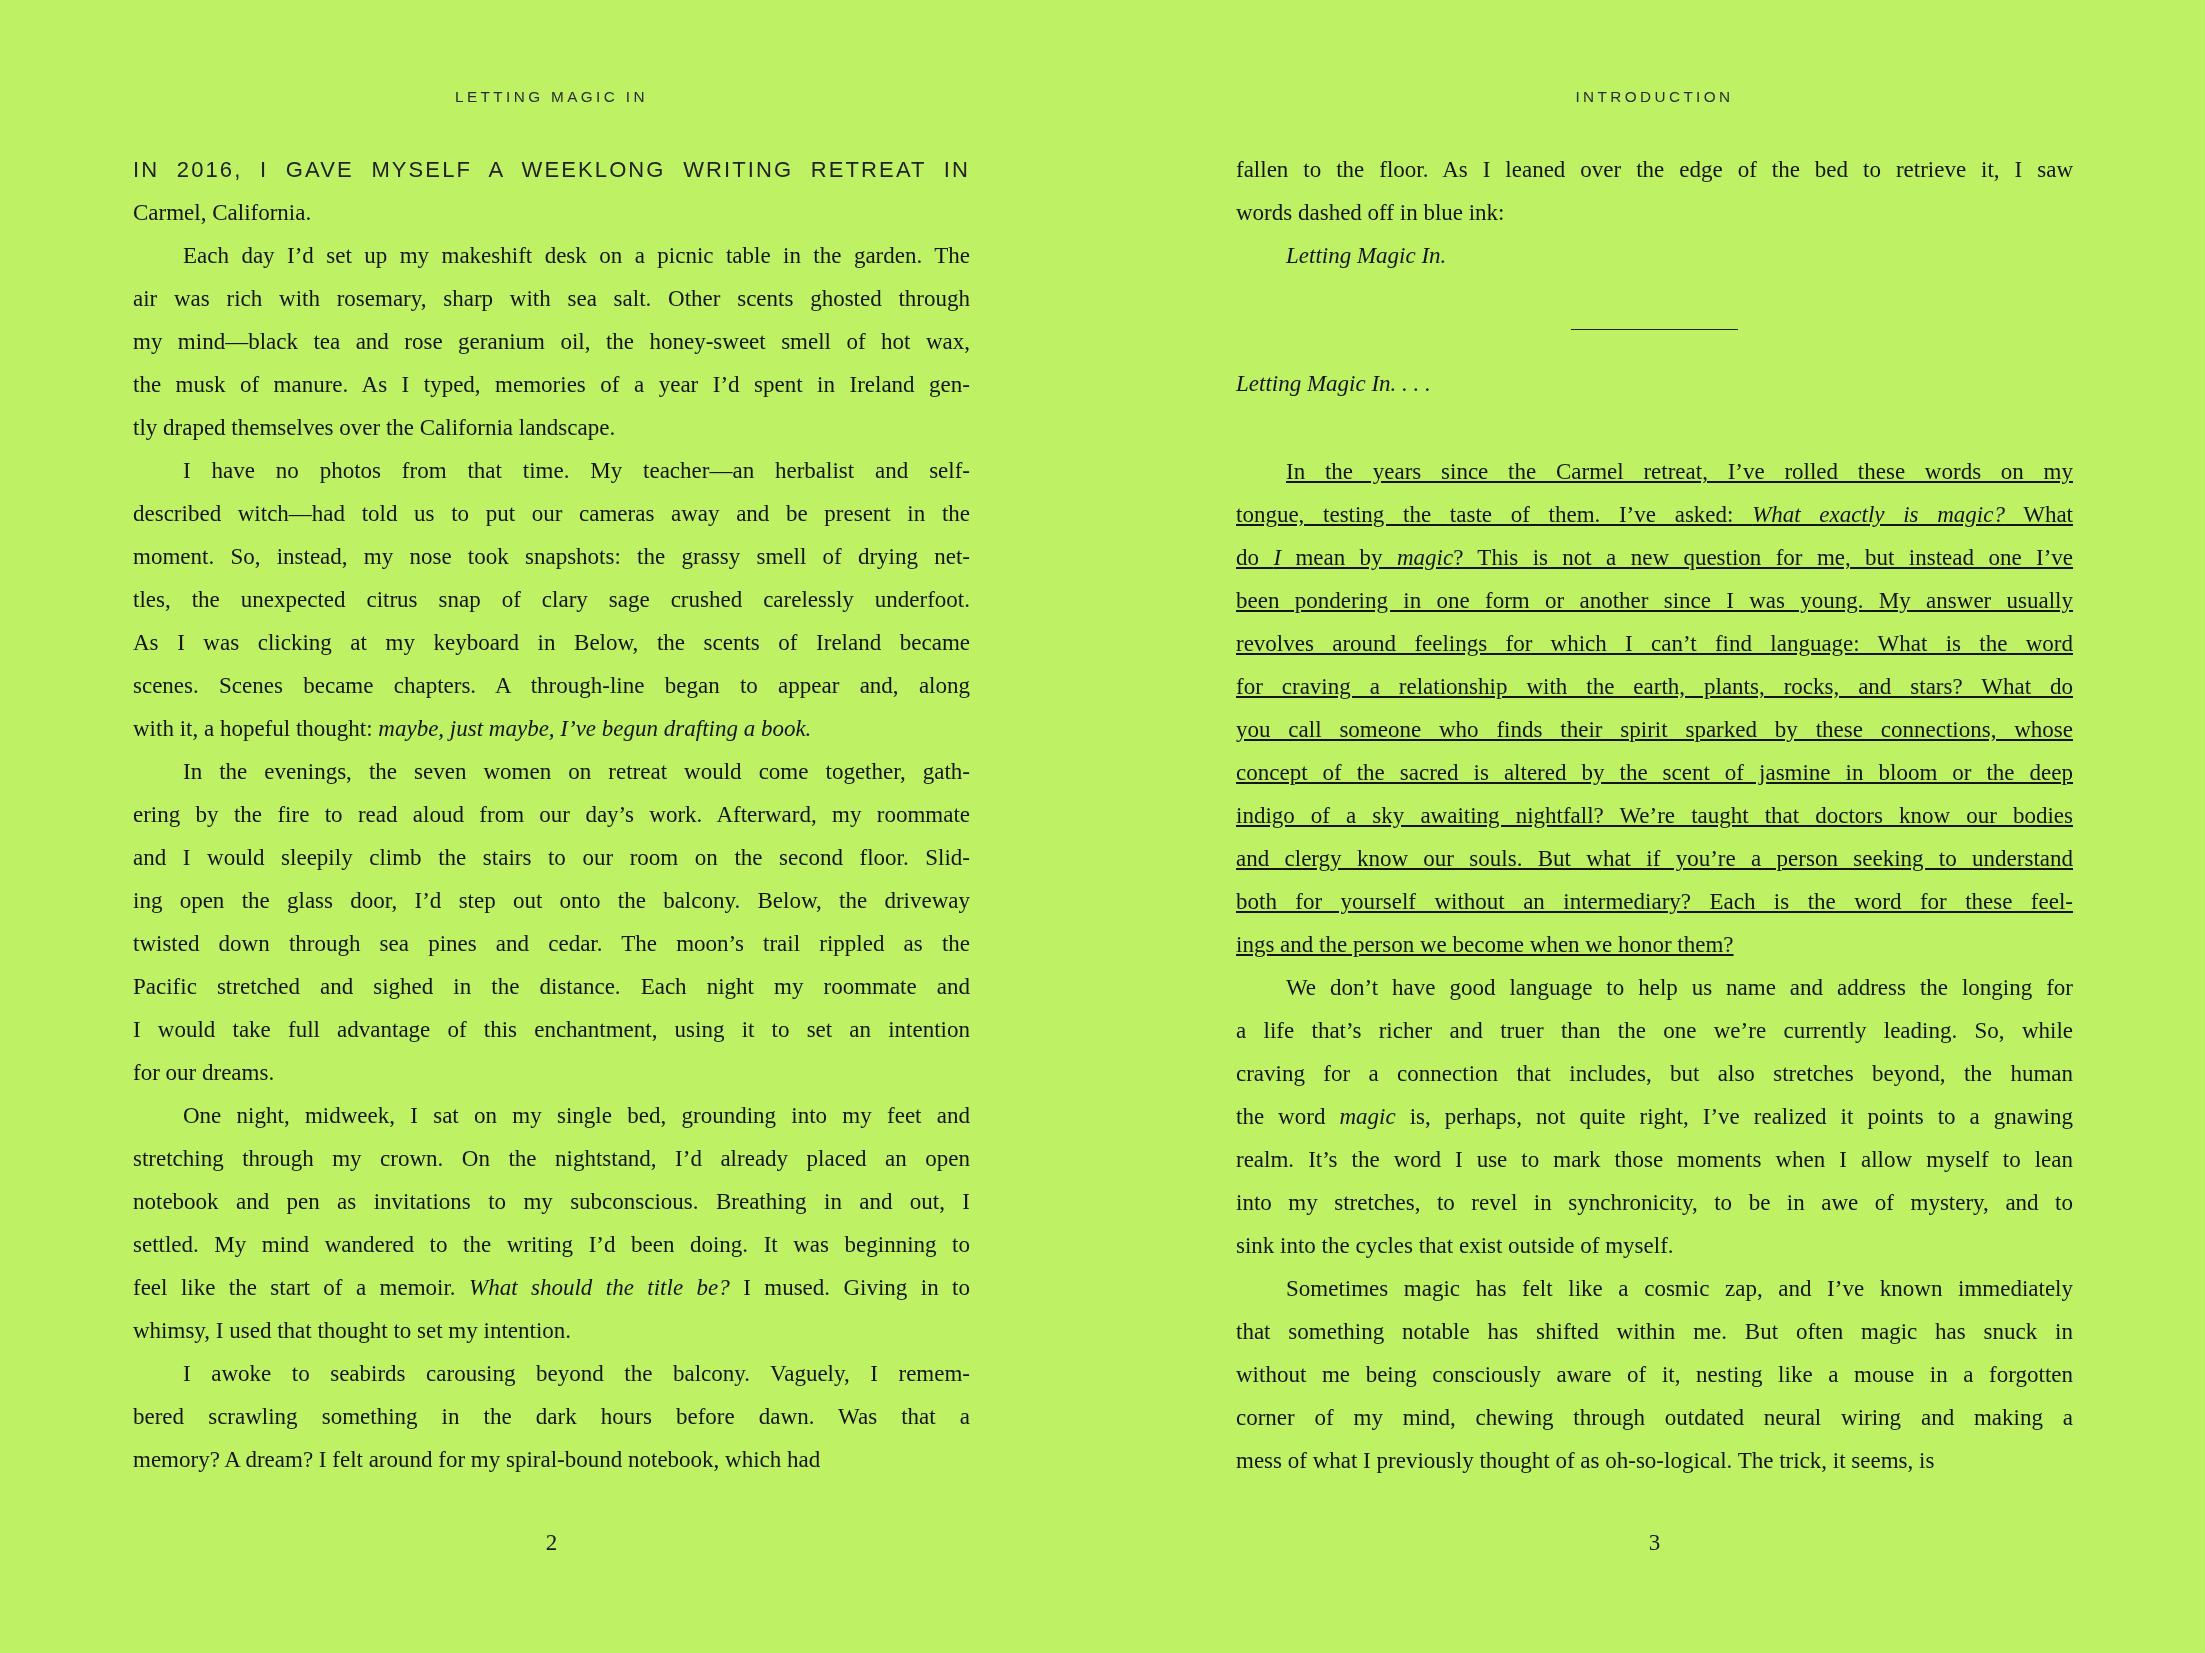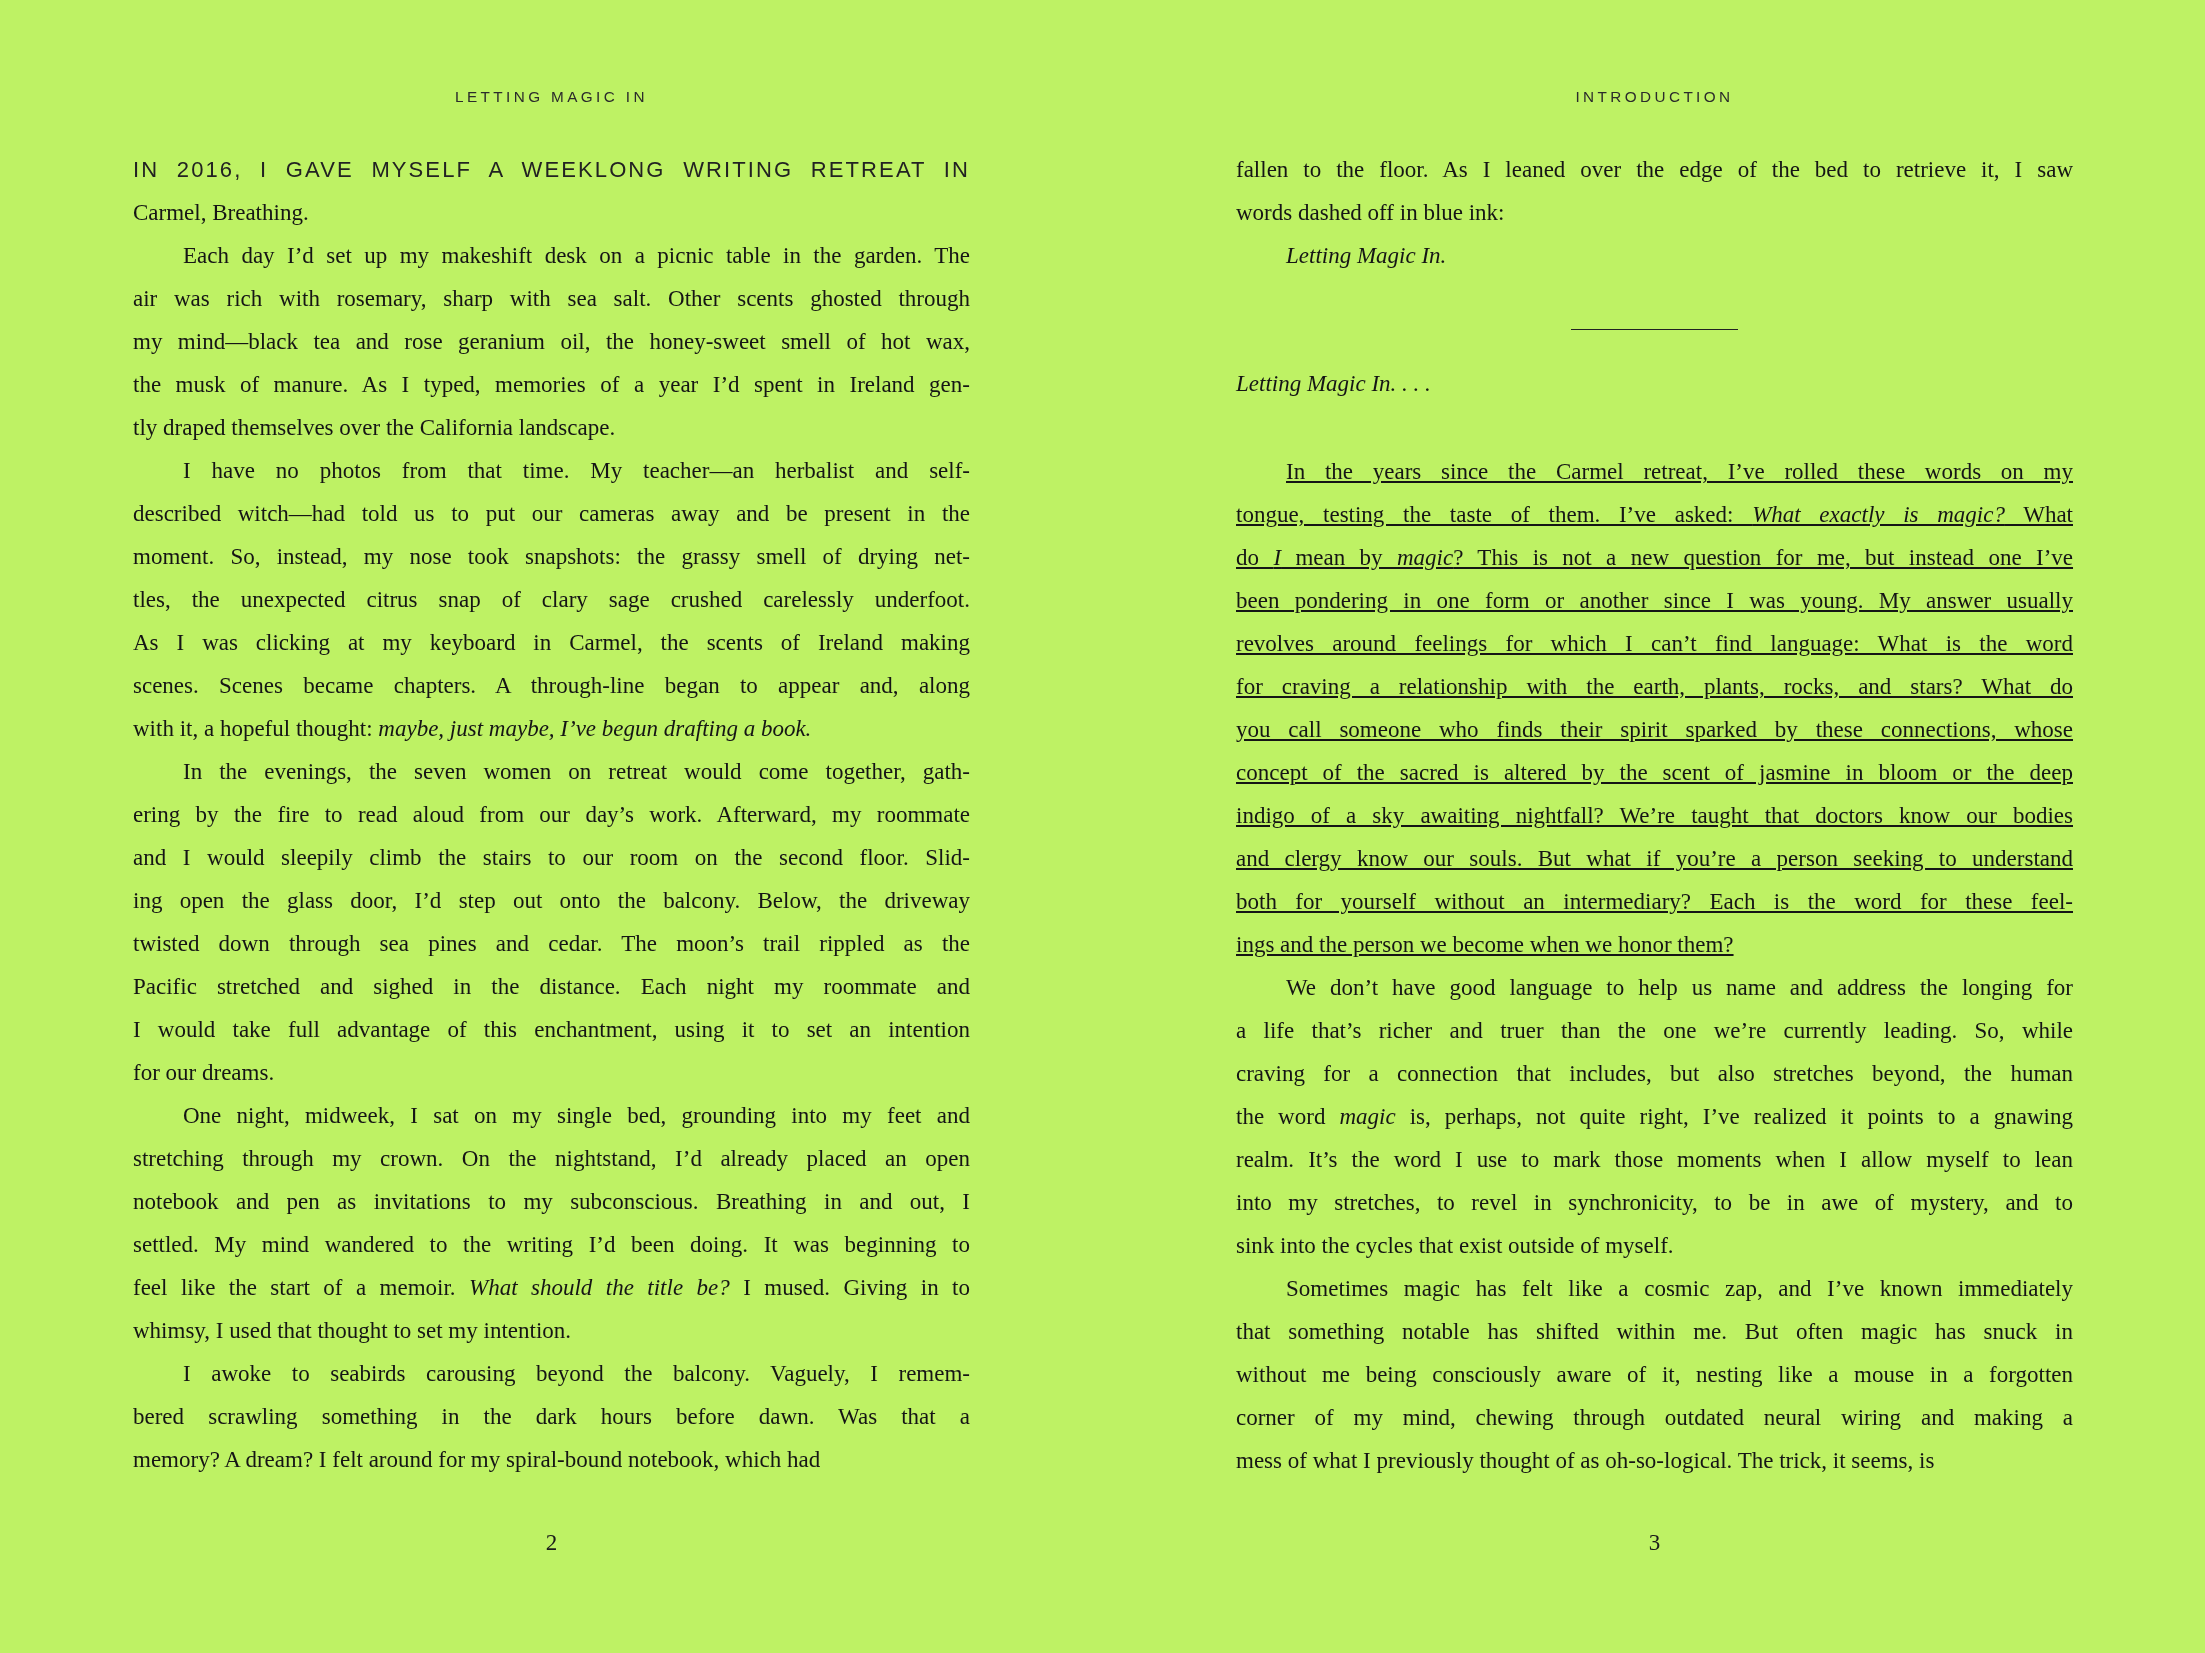--- a/index.html
+++ b/index.html
@@ -53,35 +53,35 @@
   }
 </style>
 </head>
 <body>
 
 <section class="page" id="page-left">
   <div class="running-header">LETTING MAGIC IN</div>
   <div class="textblock">
       <div class="para">
         <div class="line"><span class="lede">IN 2016, I GAVE MYSELF A WEEKLONG WRITING RETREAT IN</span></div>
-        <div class="line last"><span>Carmel, Breathing.</span></div>
+        <div class="line last"><span>Carmel, California.</span></div>
       </div>
       <div class="para">
         <div class="line indent"><span>Each day I’d set up my makeshift desk on a picnic table in the garden. The</span></div>
         <div class="line"><span>air was rich with rosemary, sharp with sea salt. Other scents ghosted through</span></div>
         <div class="line"><span>my mind—black tea and rose geranium oil, the honey-sweet smell of hot wax,</span></div>
         <div class="line"><span>the musk of manure. As I typed, memories of a year I’d spent in Ireland gen-</span></div>
         <div class="line last"><span>tly draped themselves over the California landscape.</span></div>
       </div>
       <div class="para">
         <div class="line indent"><span>I have no photos from that time. My teacher—an herbalist and self-</span></div>
         <div class="line"><span>described witch—had told us to put our cameras away and be present in the</span></div>
         <div class="line"><span>moment. So, instead, my nose took snapshots: the grassy smell of drying net-</span></div>
         <div class="line"><span>tles, the unexpected citrus snap of clary sage crushed carelessly underfoot.</span></div>
-        <div class="line"><span>As I was clicking at my keyboard in Carmel, the scents of Ireland making</span></div>
+        <div class="line"><span>As I was clicking at my keyboard in Below, the scents of Ireland became</span></div>
         <div class="line"><span>scenes. Scenes became chapters. A through-line began to appear and, along</span></div>
         <div class="line last"><span>with it, a hopeful thought: </span><span class="it">maybe, just maybe, I’ve begun drafting a book.</span></div>
       </div>
       <div class="para">
         <div class="line indent"><span>In the evenings, the seven women on retreat would come together, gath-</span></div>
         <div class="line"><span>ering by the fire to read aloud from our day’s work. Afterward, my roommate</span></div>
         <div class="line"><span>and I would sleepily climb the stairs to our room on the second floor. Slid-</span></div>
         <div class="line"><span>ing open the glass door, I’d step out onto the balcony. Below, the driveway</span></div>
         <div class="line"><span>twisted down through sea pines and cedar. The moon’s trail rippled as the</span></div>
         <div class="line"><span>Pacific stretched and sighed in the distance. Each night my roommate and</span></div>

